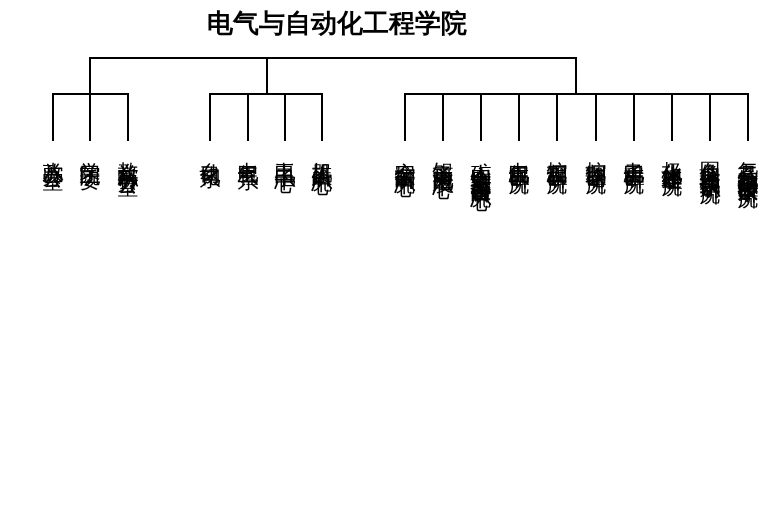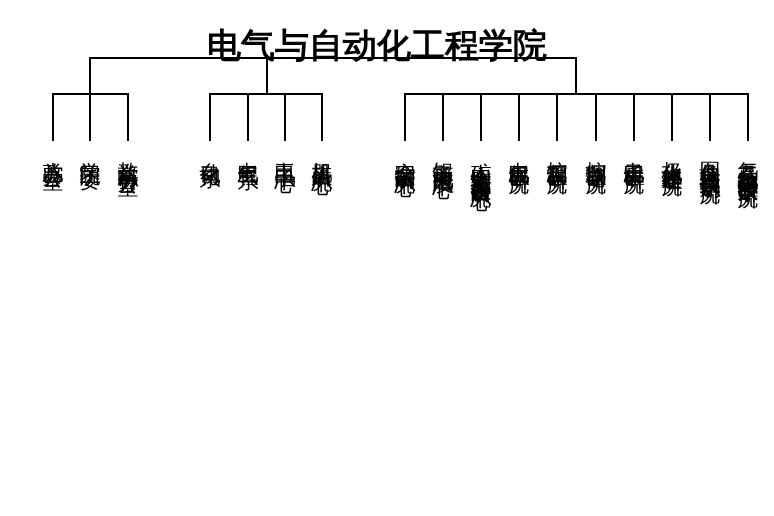--- a/index.html
+++ b/index.html
@@ -9,25 +9,24 @@
     height: 516px;
     background: #ffffff;
     overflow: hidden;
     font-family: "DejaVu Sans", sans-serif;
     color: #000000;
   }
   .org-title {
     position: absolute;
     left: 207px;
     top: 6px;
-    font-size: 34px;
+    font-size: 26px;
     font-weight: bold;
     white-space: nowrap;
     letter-spacing: 0px;
-    margin-top: 17px;
   }
   .hline, .vline {
     position: absolute;
     background: #000000;
   }
   .hline { height: 2px; }
   .vline { width: 2px; }
   .vlabel {
     position: absolute;
     top: 145px;

